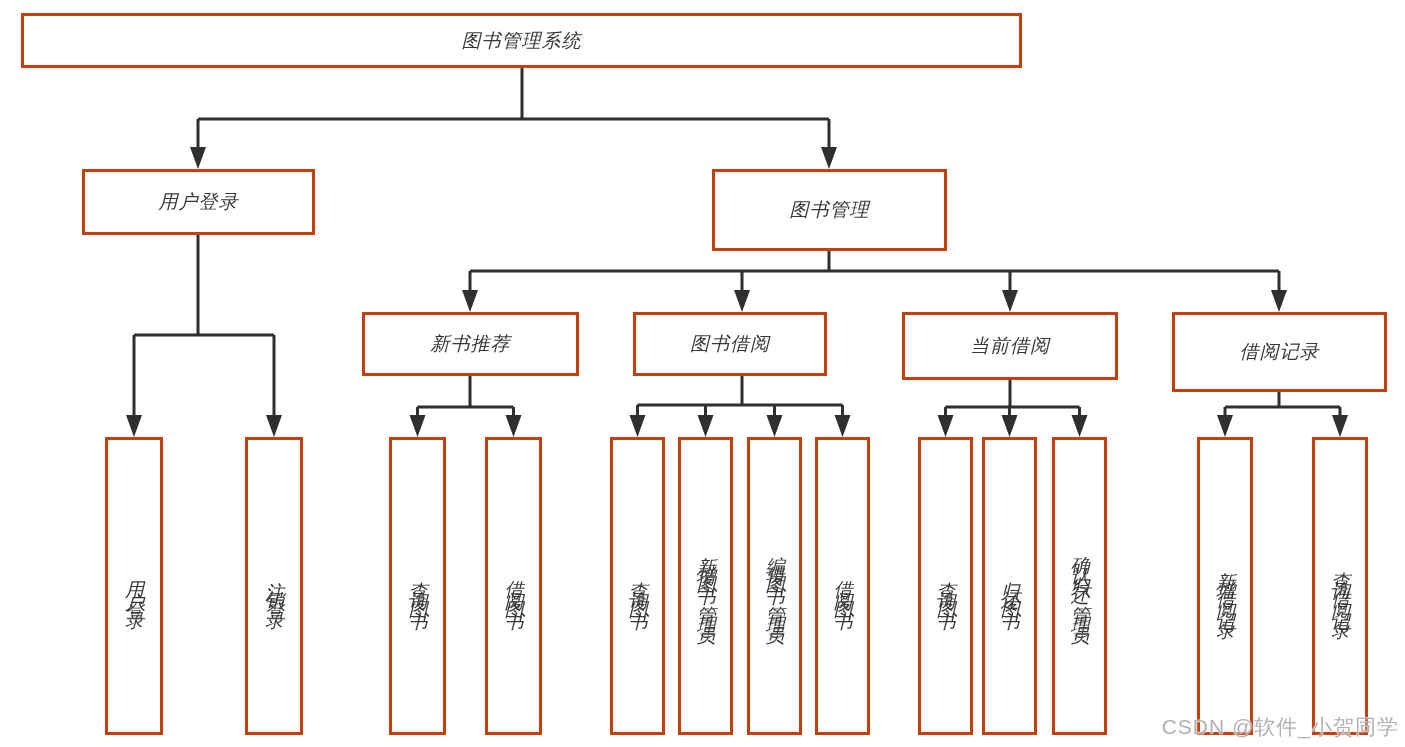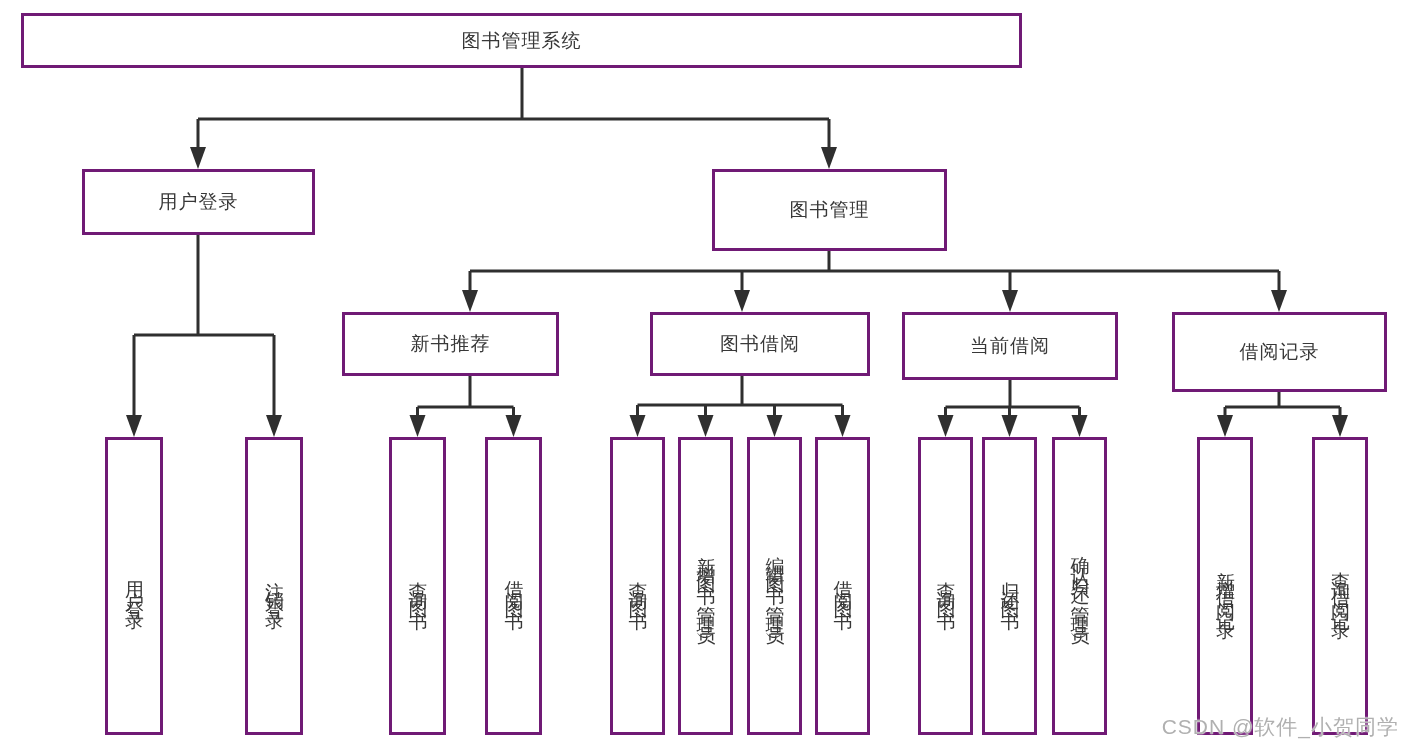--- a/index.html
+++ b/index.html
@@ -8,24 +8,25 @@
     width:1405px;height:747px;
     background:#ffffff;
     overflow:hidden;
     font-family:"Liberation Sans", sans-serif;
   }
   #wires{position:absolute;left:0;top:0;z-index:1;}
   .node{
     position:absolute;
     box-sizing:border-box;
     background:#ffffff;
-    border:3px solid #701a75;
+    border:3px solid #c2410c;
     display:flex;align-items:center;justify-content:center;
     color:#383838;
     z-index:2;
+    font-style:italic;
   }
   .hnode{font-size:19px;letter-spacing:1px;white-space:nowrap;}
   .vnode .vtext{
     writing-mode:vertical-rl;
     text-orientation:mixed;
     font-size:19px;
     letter-spacing:10px;
     line-height:1.1;
     white-space:nowrap;
   }
@@ -83,22 +84,22 @@
       <polygon points="1217,415 1233,415 1225,437"></polygon>
       <polygon points="1332,415 1348,415 1340,437"></polygon>
     </g>
   </svg>
 
   <div class="node hnode" style="left:21px;top:13px;width:1001px;height:55px;">图书管理系统</div>
 
   <div class="node hnode" style="left:82px;top:169px;width:233px;height:66px;">用户登录</div>
   <div class="node hnode" style="left:712px;top:169px;width:235px;height:82px;">图书管理</div>
 
-  <div class="node hnode" style="left:342px;top:312px;width:217px;height:64px;">新书推荐</div>
-  <div class="node hnode" style="left:633px;top:312px;width:220px;height:64px;margin-left:17px;">图书借阅</div>
+  <div class="node hnode" style="left:362px;top:312px;width:217px;height:64px;">新书推荐</div>
+  <div class="node hnode" style="left:633px;top:312px;width:194px;height:64px;">图书借阅</div>
   <div class="node hnode" style="left:902px;top:312px;width:216px;height:68px;">当前借阅</div>
   <div class="node hnode" style="left:1172px;top:312px;width:215px;height:80px;">借阅记录</div>
 
   <div class="node vnode" style="left:105px;top:437px;width:58px;height:298px;">
     <span class="vtext">用户登录</span>
   </div>
   <div class="node vnode" style="left:245px;top:437px;width:58px;height:298px;">
     <span class="vtext">注销登录</span>
   </div>
 

